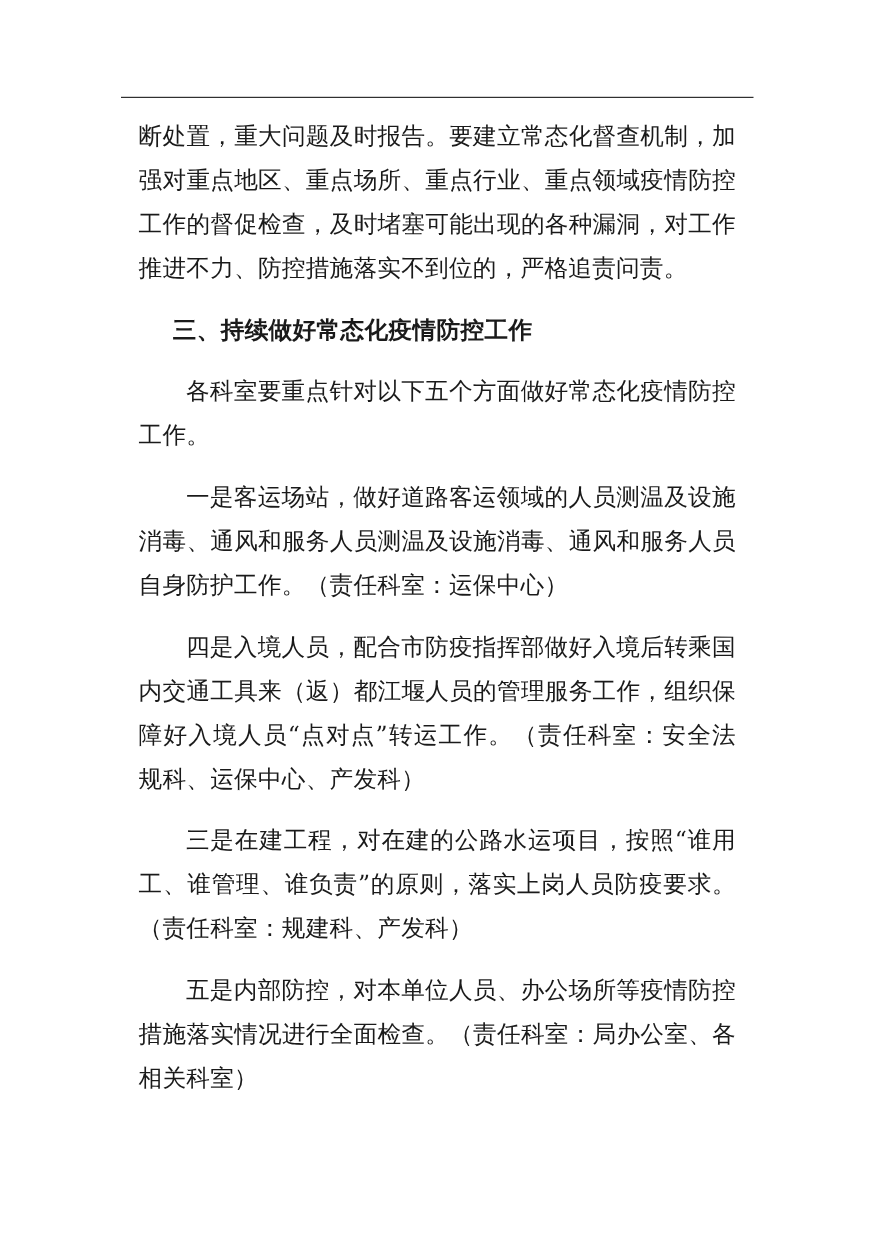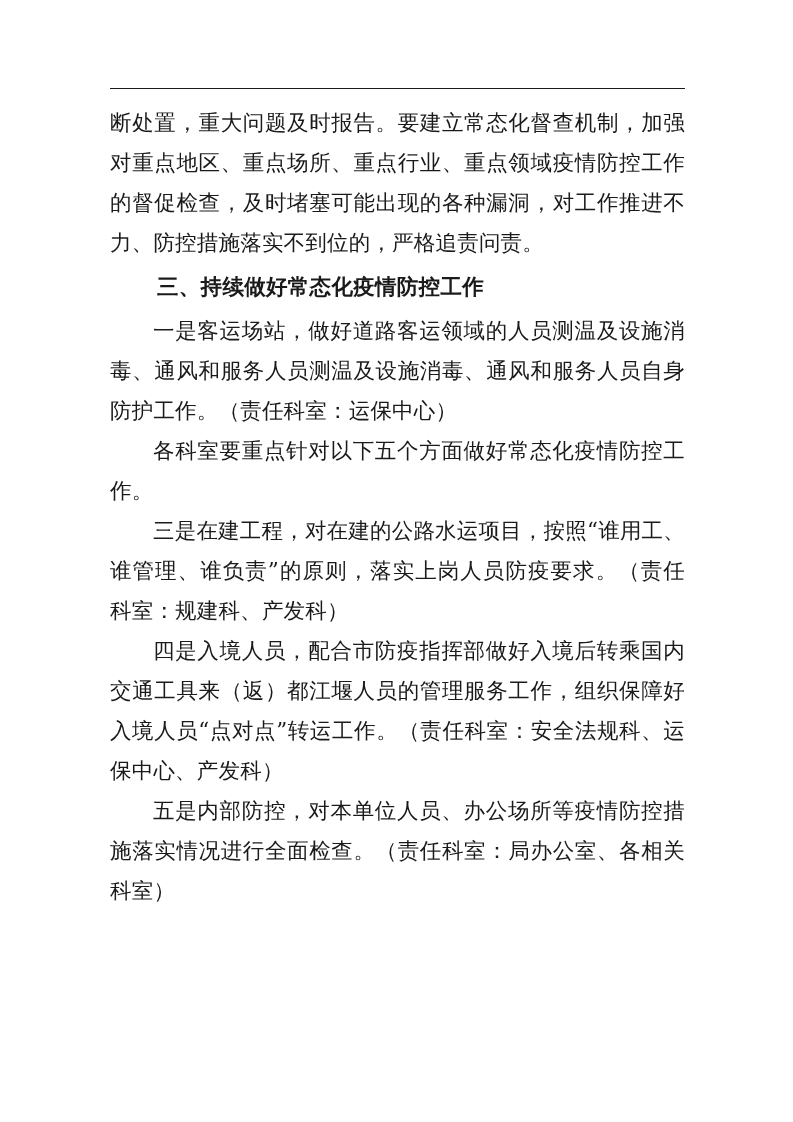--- a/index.html
+++ b/index.html
@@ -34,21 +34,21 @@
     border: 0;
     border-top: 1.5px solid #1a1a1a;
     margin: 0 0 14px 0;
     width: 100%;
   }
   .para {
     font-size: 21.5px;
     line-height: 40px;
     text-align: justify;
     text-justify: inter-ideograph;
-    margin: 0;
+    margin: 16px;
     letter-spacing: 0.2px;
   }
   .indent {
     text-indent: 2em;
   }
   .heading {
     font-size: 21.5px;
     line-height: 40px;
     font-weight: bold;
     text-indent: 2em;
@@ -60,24 +60,24 @@
 <body>
 
 <div class="page">
   <div class="content">
     <hr class="rule">
 
     <p class="para">断处置，重大问题及时报告。要建立常态化督查机制，加强对重点地区、重点场所、重点行业、重点领域疫情防控工作的督促检查，及时堵塞可能出现的各种漏洞，对工作推进不力、防控措施落实不到位的，严格追责问责。</p>
 
     <h2 class="heading">三、持续做好常态化疫情防控工作</h2>
 
+    <p class="para indent">各科室要重点针对以下五个方面做好常态化疫情防控工作。</p>
+
     <p class="para indent">一是客运场站，做好道路客运领域的人员测温及设施消毒、通风和服务人员测温及设施消毒、通风和服务人员自身防护工作。（责任科室：运保中心）</p>
 
-    <p class="para indent">各科室要重点针对以下五个方面做好常态化疫情防控工作。</p>
 
+    <p class="para indent">四是入境人员，配合市防疫指挥部做好入境后转乘国内交通工具来（返）都江堰人员的管理服务工作，组织保障好入境人员“点对点”转运工作。（责任科室：安全法规科、运保中心、产发科）</p>
 
     <p class="para indent">三是在建工程，对在建的公路水运项目，按照“谁用工、谁管理、谁负责”的原则，落实上岗人员防疫要求。（责任科室：规建科、产发科）</p>
-
-    <p class="para indent">四是入境人员，配合市防疫指挥部做好入境后转乘国内交通工具来（返）都江堰人员的管理服务工作，组织保障好入境人员“点对点”转运工作。（责任科室：安全法规科、运保中心、产发科）</p>
 
     <p class="para indent">五是内部防控，对本单位人员、办公场所等疫情防控措施落实情况进行全面检查。（责任科室：局办公室、各相关科室）</p>
   </div>
 </div>
 
 </body></html>

